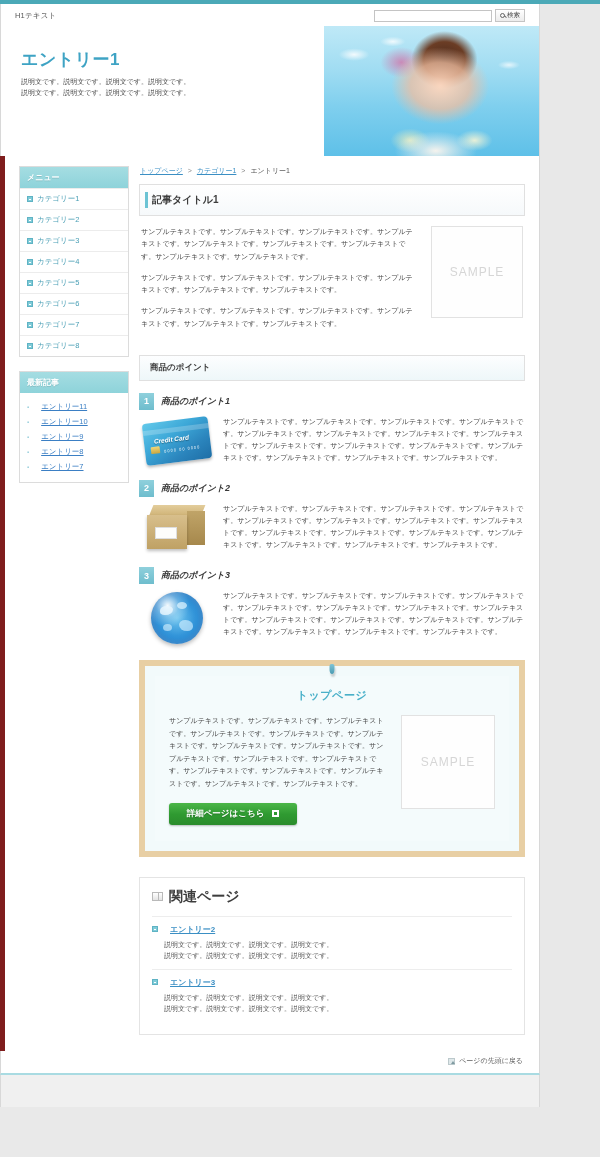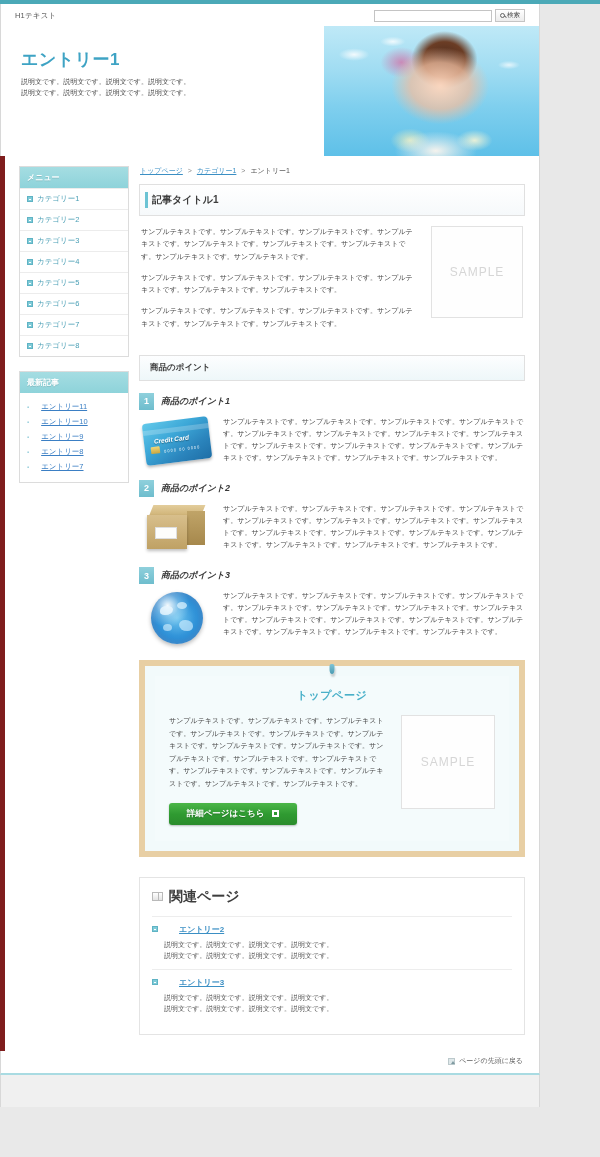--- a/index.html
+++ b/index.html
@@ -253,21 +253,21 @@
   #cta-btn .sqw:after{content:"";position:absolute;left:2px;top:2px;width:3px;height:3px;background:#2f9a31;}
   #summary-sample { width: 94px; height: 94px; flex: none; }
 
   
   #related { border: 1px solid #e4e4e4; background: #fff; padding: 10px 12px 12px 12px; }
   #related-head { display: flex; align-items: center; gap: 6px; font-size: 14px; font-weight: bold; color: #3d3d3d; margin-bottom: 10px; }
   .bookico { width: 11px; height: 9px; background: linear-gradient(180deg,#fff,#e4e4e4); border: 1px solid #b9b9b9; position: relative; }
   .bookico:after { content:""; position:absolute; left:4.5px; top:0; width:1px; height:100%; background:#b9b9b9; }
   .rel-item { border-top: 1px solid #ededed; padding: 7px 0 8px 0; }
   .rel-item:first-of-type { border-top: none; padding-top: 0; }
-  .rel-link { display: flex; align-items: center; gap: 21px; margin-bottom: 4px; }
+  .rel-link { display: flex; align-items: center; gap: 12px; margin-bottom: 4px; }
   .rel-link a { color: #3b8fc4; font-size: 8px; text-decoration: underline; font-weight: bold; cursor: pointer; }
   .rel-desc { font-size: 7px; line-height: 1.6; color: #555; padding-left: 12px; }
 
   
   #pagetop-row {
     width: 540px; margin: 0 auto; background: #fff;
     border-left: 1px solid #d8d8d8; border-right: 1px solid #d8d8d8;
     border-bottom: 2px solid #a9dbe2;
     padding: 5px 16px 6px 0; text-align: right;
   }

